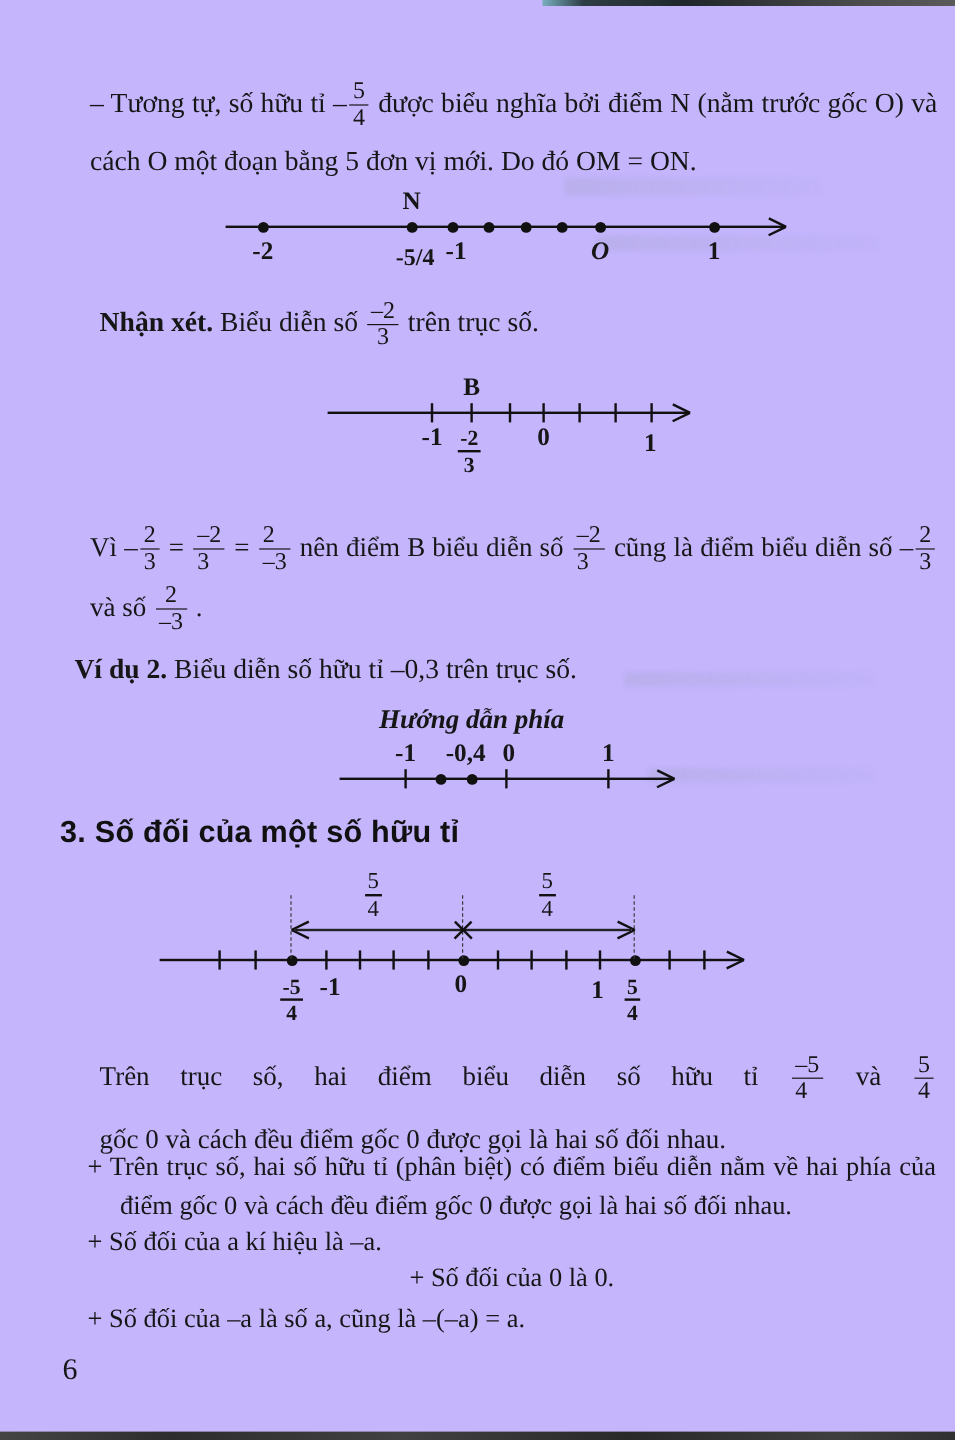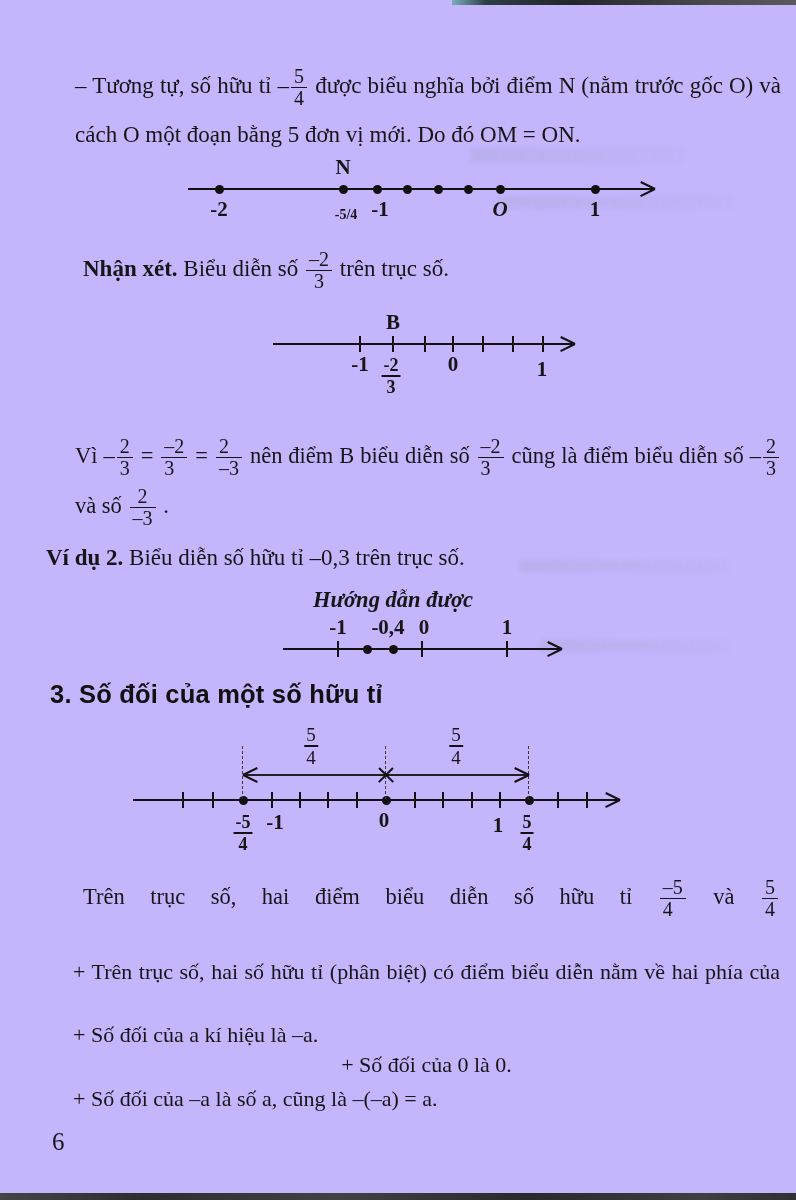--- a/index.html
+++ b/index.html
@@ -10,21 +10,21 @@
   .strip-bottom{position:absolute;left:0;bottom:0;width:100%;height:7px;
         background:linear-gradient(90deg,#454545 0%,#2d2d2d 18%,#414141 42%,#292929 66%,#3f3f3f 88%,#303030 100%);}
   .ghost{position:absolute;filter:blur(2px);border-radius:3px;
         background:linear-gradient(90deg,rgba(138,148,156,.16),rgba(138,148,156,.03));}
   .para{position:absolute;font-size:23px;line-height:46px;}
   .para .tl{overflow:visible;}
   .jf{text-align:justify;text-align-last:justify;}
   .p1{left:75px;top:60px;width:706px;}
   .nx{left:83px;top:243px;width:700px;}
   .vi{left:75px;top:430px;width:706px;font-size:22.5px;}
-  .vd2{left:46px;top:536px;width:722px;}
+  .vd2{left:62px;top:536px;width:722px;}
   .hdg{left:83px;top:580px;width:620px;text-align:center;font-weight:bold;font-style:italic;font-size:22.5px;}
   .tt{left:83px;top:868px;width:697px;font-size:22.5px;}
   .pl{left:73px;width:707px;font-size:22px;}
   .pl1{top:955px;} .pl2{top:1018px;} .pl3{top:1048px;text-align:center;} .pl4{top:1082px;}
   .h3{position:absolute;left:50px;top:680px;margin:0;font-family:"Liberation Sans",sans-serif;
       font-size:25.5px;font-weight:bold;color:#111;letter-spacing:.2px;}
   .pagenum{position:absolute;left:52px;top:1128px;font-size:25px;}
   .fr{display:inline-block;vertical-align:middle;text-align:center;font-size:20px;line-height:1.08;margin:0 2px;}
   .fr .n{display:block;padding:0 3px;}
   .fr .d{display:block;border-top:1.6px solid #161616;padding:0 3px;}
@@ -59,21 +59,21 @@
       <div class="abs" style="left: 214.5px; top: 184.5px; width: 9px; height: 9px; background: rgb(17, 17, 17); border-radius: 50%;"></div>
       <div class="abs" style="left: 338.5px; top: 184.5px; width: 9px; height: 9px; background: rgb(17, 17, 17); border-radius: 50%;"></div>
       <div class="abs" style="left: 372.5px; top: 184.5px; width: 9px; height: 9px; background: rgb(17, 17, 17); border-radius: 50%;"></div>
       <div class="abs" style="left: 402.5px; top: 184.5px; width: 9px; height: 9px; background: rgb(17, 17, 17); border-radius: 50%;"></div>
       <div class="abs" style="left: 433.5px; top: 184.5px; width: 9px; height: 9px; background: rgb(17, 17, 17); border-radius: 50%;"></div>
       <div class="abs" style="left: 463.5px; top: 184.5px; width: 9px; height: 9px; background: rgb(17, 17, 17); border-radius: 50%;"></div>
       <div class="abs" style="left: 495.5px; top: 184.5px; width: 9px; height: 9px; background: rgb(17, 17, 17); border-radius: 50%;"></div>
       <div class="abs" style="left: 590.5px; top: 184.5px; width: 9px; height: 9px; background: rgb(17, 17, 17); border-radius: 50%;"></div>
       <div class="nl-lab" style="left: 219px; top: 198px;">-2</div>
       <div class="nl-lab" style="left: 343px; top: 156px;">N</div>
-      <div class="nl-lab" style="left: 346px; top: 204px; font-size: 14px; text-align: right;">-5/4</div>
+      <div class="nl-lab" style="left: 346px; top: 204px; font-size: 20px; text-align: right;">-5/4</div>
       <div class="nl-lab" style="left: 380px; top: 198px;">-1</div>
       <div class="nl-lab" style="left: 500px; top: 198px; font-style: italic;">O</div>
       <div class="nl-lab" style="left: 595px; top: 198px;">1</div>
     </div>
 
   <div class="para nx">
       <div class="tl" style="height: 52px; line-height: 52px;"><span style="font-weight: bold;">Nhận xét.</span><span> Biểu diễn số </span><span class="fr"><span class="n">–2</span><span class="d">3</span></span><span> trên trục số.</span></div>
     </div>
 
   <div class="nl">
@@ -100,21 +100,21 @@
   <div class="para vi">
       <div class="tl jf" style="height: 52px; line-height: 52px;"><span>Vì </span><span>–</span><span class="fr"><span class="n">2</span><span class="d">3</span></span><span> = </span><span class="fr"><span class="n">–2</span><span class="d">3</span></span><span> = </span><span class="fr"><span class="n">2</span><span class="d">–3</span></span><span> nên điểm B biểu diễn số </span><span class="fr"><span class="n">–2</span><span class="d">3</span></span><span> cũng là điểm biểu diễn số </span><span>–</span><span class="fr"><span class="n">2</span><span class="d">3</span></span></div>
       <div class="tl" style="height: 48px; line-height: 48px;"><span>và số </span><span class="fr"><span class="n">2</span><span class="d">–3</span></span><span> .</span></div>
     </div>
 
   <div class="para vd2">
       <div class="tl" style="height: 44px; line-height: 44px;"><span style="font-weight: bold;">Ví dụ 2.</span><span> Biểu diễn số hữu tỉ –0,3 trên trục số.</span></div>
     </div>
 
   <div class="para hdg">
-      <div class="tl" style="height: 40px; line-height: 40px;"><span style="font-weight: bold; font-style: italic;">Hướng dẫn được</span></div>
+      <div class="tl" style="height: 40px; line-height: 40px;"><span style="font-weight: bold; font-style: italic;">Hướng dẫn phía</span></div>
     </div>
 
   <div class="nl">
       <div class="abs" style="left: 283px; top: 647.8px; width: 279px; height: 2.4px; background: rgb(17, 17, 17);"></div>
       <div class="abs" style="left: 546px; top: 647.8px; width: 16px; height: 2.4px; background: rgb(17, 17, 17); transform-origin: 100% 50%; transform: rotate(26deg);"></div>
       <div class="abs" style="left: 546px; top: 647.8px; width: 16px; height: 2.4px; background: rgb(17, 17, 17); transform-origin: 100% 50%; transform: rotate(-26deg);"></div>
       <div class="abs" style="left: 336.8px; top: 641px; width: 2.4px; height: 16px; background: rgb(17, 17, 17);"></div>
       <div class="abs" style="left: 420.8px; top: 641px; width: 2.4px; height: 16px; background: rgb(17, 17, 17);"></div>
       <div class="abs" style="left: 505.8px; top: 641px; width: 2.4px; height: 16px; background: rgb(17, 17, 17);"></div>
       <div class="abs" style="left: 362.5px; top: 644.5px; width: 9px; height: 9px; background: rgb(17, 17, 17); border-radius: 50%;"></div>
@@ -172,24 +172,26 @@
         <span class="d">4</span>
       </span>
       <span class="nlfrac topfrac" style="left: 456px; top: 724px;">
         <span class="n">5</span>
         <span class="d">4</span>
       </span>
     </div>
 
   <div class="para tt">
       <div class="tl jf" style="height: 58px; line-height: 58px;"><span>Trên trục số, hai điểm biểu diễn số hữu tỉ </span><span class="fr"><span class="n">–5</span><span class="d">4</span></span><span> và </span><span class="fr"><span class="n">5</span><span class="d">4</span></span></div>
+      <div class="tl" style="height: 48px; line-height: 48px;"><span>gốc 0 và cách đều điểm gốc 0 được gọi là hai số đối nhau.</span></div>
     </div>
 
   <div class="para pl pl1">
       <div class="tl jf" style="height: 33px; line-height: 33px;"><span>+ Trên trục số, hai số hữu tỉ (phân biệt) có điểm biểu diễn nằm về hai phía của</span></div>
+      <div class="tl" style="height: 33px; line-height: 33px; padding-left: 27px;"><span>điểm gốc 0 và cách đều điểm gốc 0 được gọi là hai số đối nhau.</span></div>
     </div>
   <div class="para pl pl2">
       <div class="tl" style="height: 33px; line-height: 33px;"><span>+ Số đối của a kí hiệu là –a.</span></div>
     </div>
   <div class="para pl pl3">
       <div class="tl" style="height: 33px; line-height: 33px;"><span>+ Số đối của 0 là 0.</span></div>
     </div>
   <div class="para pl pl4">
       <div class="tl" style="height: 33px; line-height: 33px;"><span>+ Số đối của –a là số a, cũng là –(–a) = a.</span></div>
     </div>

